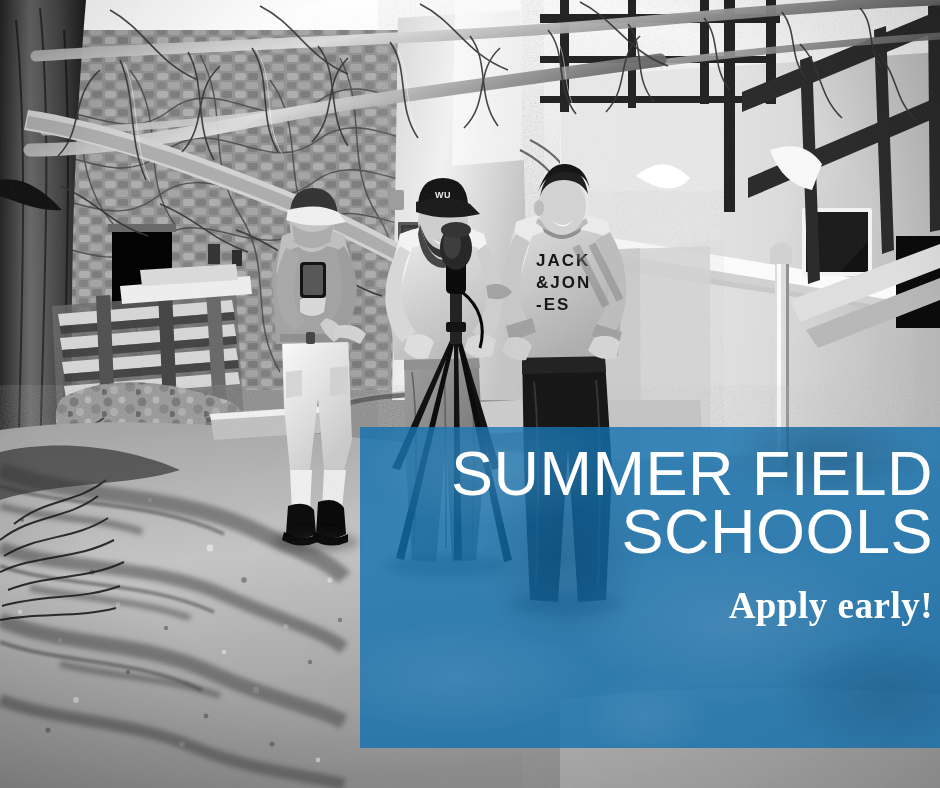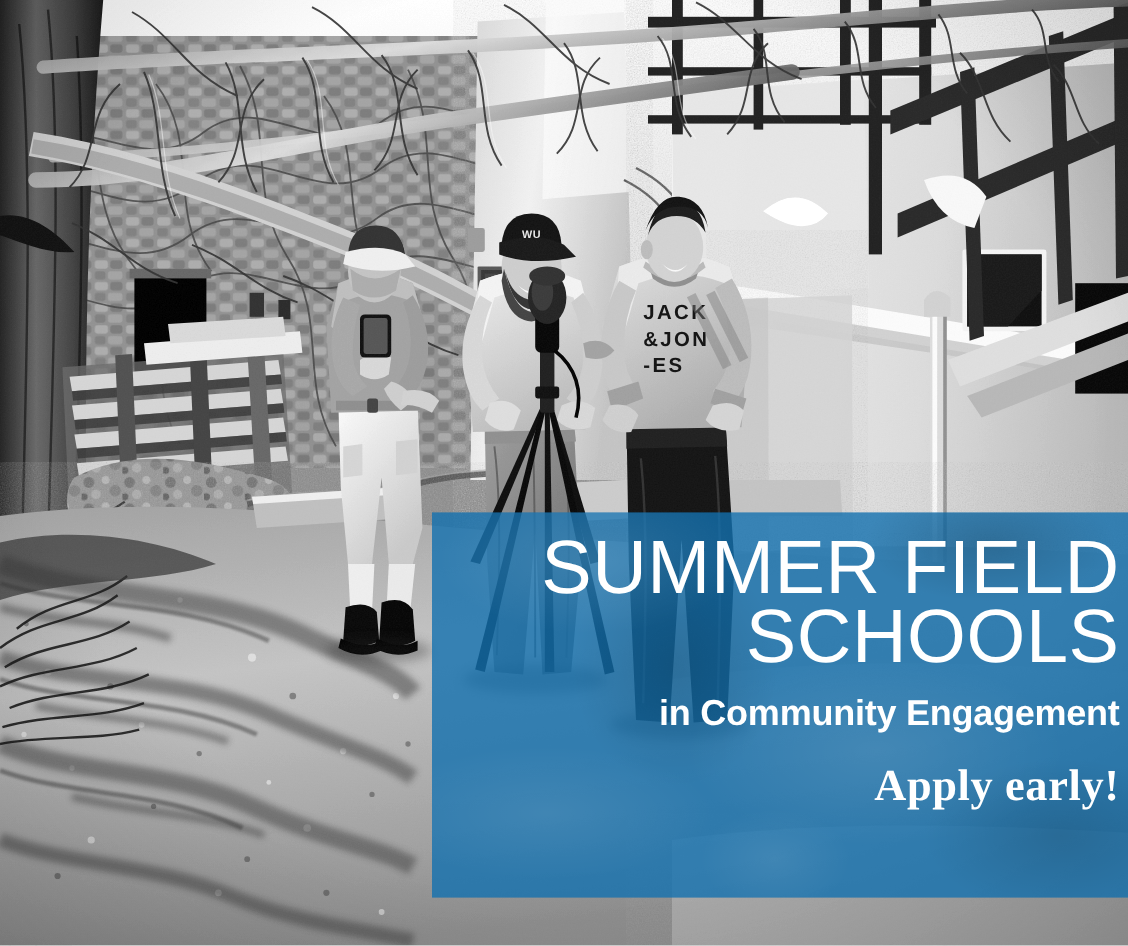--- a/index.html
+++ b/index.html
@@ -592,18 +592,18 @@
 
         <rect x="0" y="0" width="940" height="788" filter="url(#grain)" opacity="0.5"></rect>
         <rect x="0" y="0" width="940" height="788" fill="url(#vign)"></rect>
       </g>
     </svg>
   </div>
 
   <div id="blue-panel">
     <div id="panel-text">
       <h1 class="headline"><span>SUMMER FIELD</span><span class="line2">SCHOOLS</span></h1>
-      <p class="subhead"><span>in Community Engagement</span></p>
+      <p class="subhead"></p>
       <p class="cta">Apply early!</p>
     </div>
   </div>
 
 </div>
 
 </body></html>

